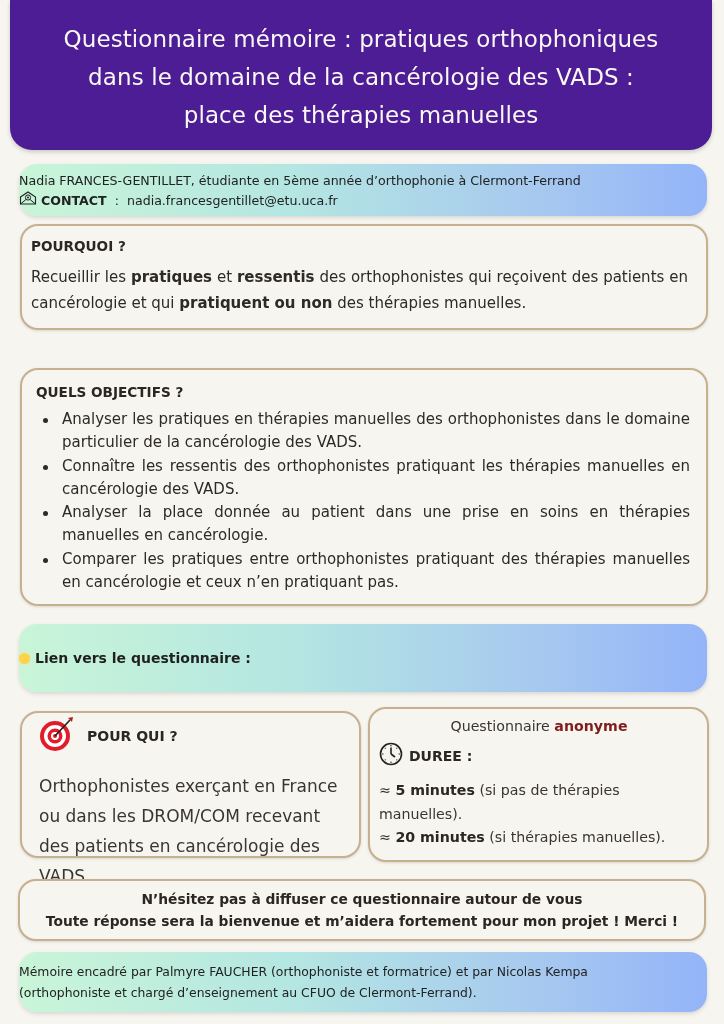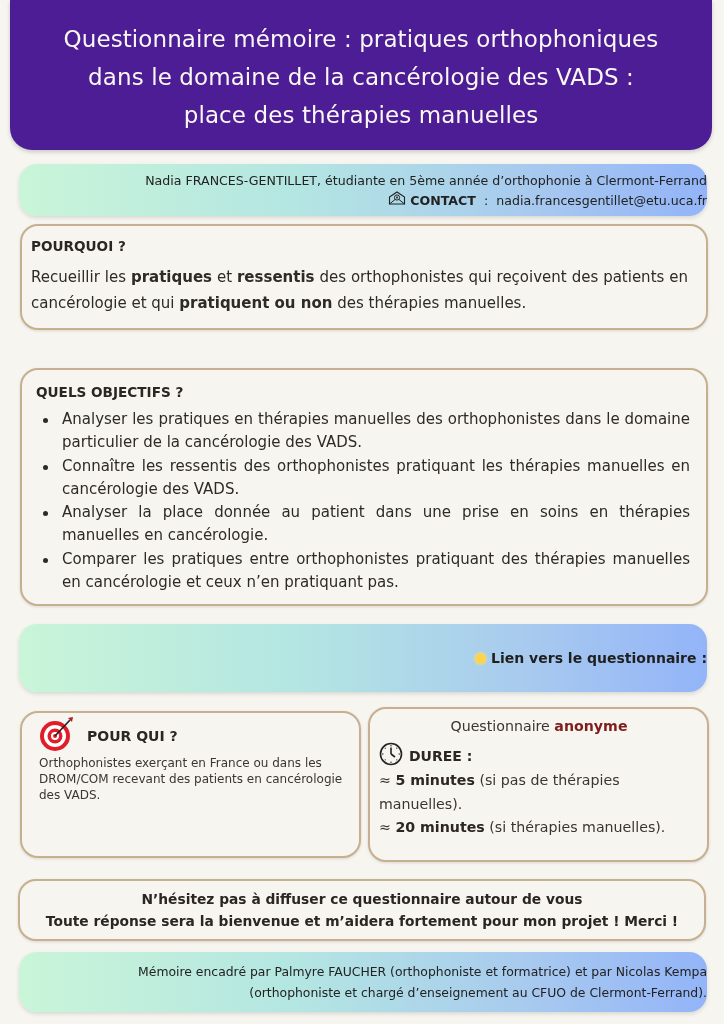--- a/index.html
+++ b/index.html
@@ -21,21 +21,21 @@
   }
   .title-line {
     color: #fbf8f3; font-size: 23px; line-height: 38px; letter-spacing: 0.1px;
     text-align: center; white-space: nowrap;
   }
   .grad-box {
     position: absolute; left: 19px; width: 688px;
     border-radius: 18px;
     background: linear-gradient(90deg, #c9f5d8 0%, #b4e6e2 40%, #a7c9ef 75%, #93b4f8 100%);
     box-shadow: 0 2px 4px rgba(0,0,0,0.12);
-    display: flex; flex-direction: column; align-items: flex-end; justify-content: center;
+    display: flex; flex-direction: column; align-items: flex-start; justify-content: center;
     text-align: center;
   }
   .author-box { top: 164px; height: 52px; }
   .author-line { font-size: 12.6px; line-height: 21px; color: #222; white-space: nowrap; }
   .contact-line { font-size: 12.6px; line-height: 20px; color: #222; display: flex; align-items: center; gap: 4px; }
   .contact-line b { font-weight: bold; }
   .card {
     position: absolute; background: #f6f5ef;
     border: 2px solid #c7b08f; border-radius: 18px;
     box-shadow: 0 1px 3px rgba(0,0,0,0.12);
@@ -53,27 +53,27 @@
   .obj-list li::before {
     content: ""; position: absolute; left: -19px; top: 10px; width: 5px; height: 5px; border-radius: 50%; background: #2e2a25;
   }
   .link-box { top: 624px; height: 68px; gap: 40px; }
   .link-title { font-size: 14px; font-weight: bold; line-height: 22px; color: #1f1f1f; display: flex; align-items: center; gap: 5px; }
   .link-url { font-size: 14.4px; line-height: 22px; color: #1f1f1f; white-space: nowrap; }
   .sun-icon { display: inline-block; width: 11px; height: 11px; border-radius: 50%; background: #fcd34d; box-shadow: 0 0 3px #fde68a; }
   .who-card { left: 20px; top: 711px; width: 341px; height: 147px; padding: 8px 12px 0 17px; }
   .who-head { display: flex; align-items: center; gap: 12px; height: 30px; }
   .who-title { font-size: 14px; font-weight: bold; color: #2b2621; }
-  .who-text { margin-top: 4px; font-size: 12px; line-height: 16px; color: #3a3530; }
+  .who-text { margin-top: 20px; font-size: 17px; line-height: 30px; color: #3a3530; }
   .dur-card { left: 368px; top: 707px; width: 341px; height: 155px; padding: 6px 8px 0 9px; }
   .anon-line { text-align: center; font-size: 14.2px; line-height: 22px; color: #3a3530; }
   .anon-line b { font-weight: bold; color: #7f1d1d; }
   .dur-head { display: flex; align-items: center; gap: 6px; margin-top: 7px; height: 24px; }
   .dur-title { font-size: 14px; font-weight: bold; color: #2b2621; }
-  .dur-text { margin-top: 1px; font-size: 14.2px; line-height: 23.5px; color: #3a3530; }
+  .dur-text { margin-top: 11px; font-size: 14.2px; line-height: 23.5px; color: #3a3530; }
   .dur-text b { font-weight: bold; color: #2b2621; }
   .share-card {
     left: 18px; top: 879px; width: 688px; height: 62px;
     display: flex; flex-direction: column; align-items: center; justify-content: center;
   }
   .share-line { font-size: 13.8px; font-weight: bold; line-height: 22px; color: #2b2621; white-space: nowrap; }
   .super-box { top: 952px; height: 60px; }
   .super-line { font-size: 12.4px; line-height: 21px; color: #222; white-space: nowrap; }
 </style>
 </head>

